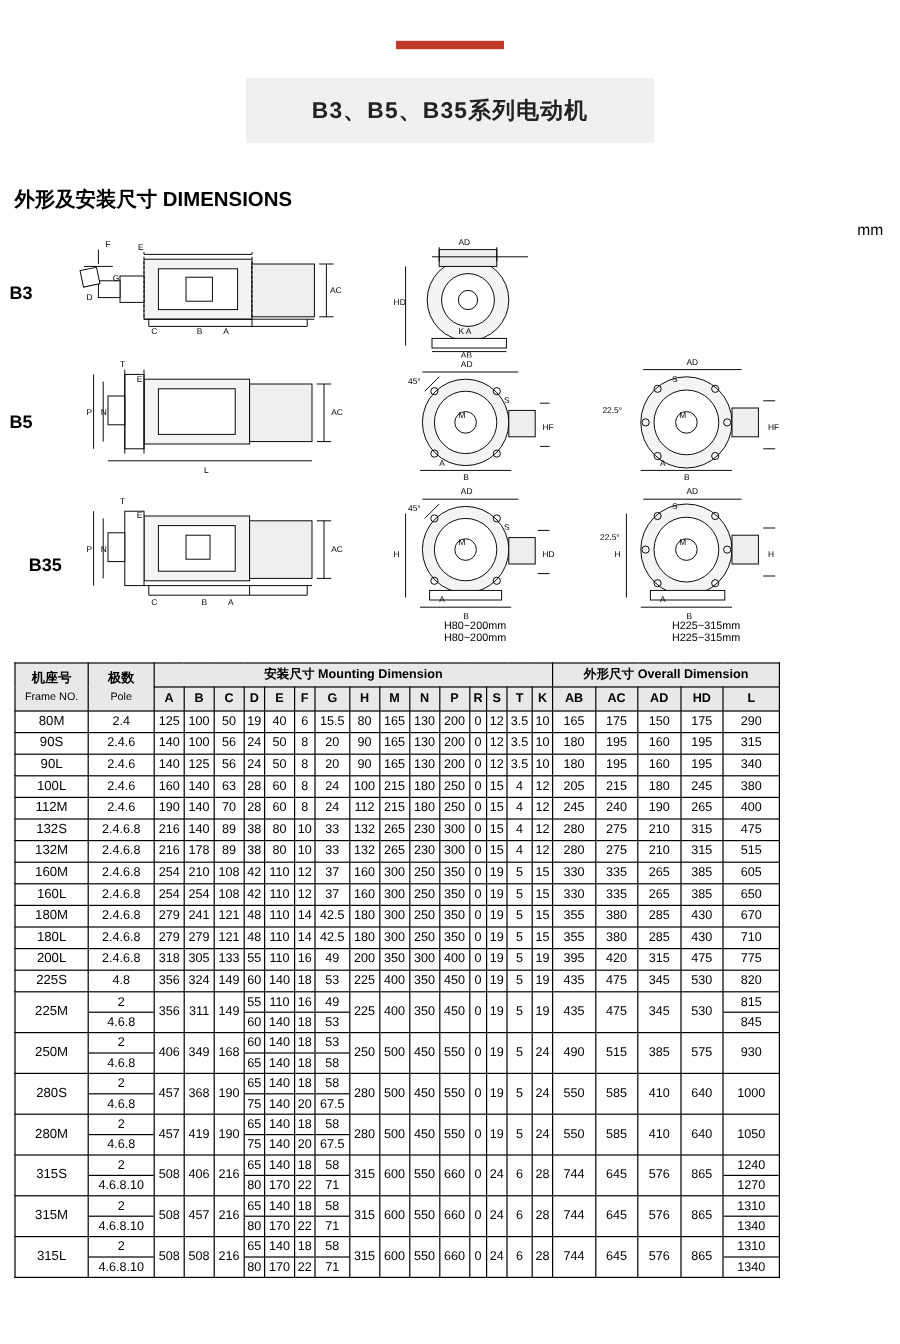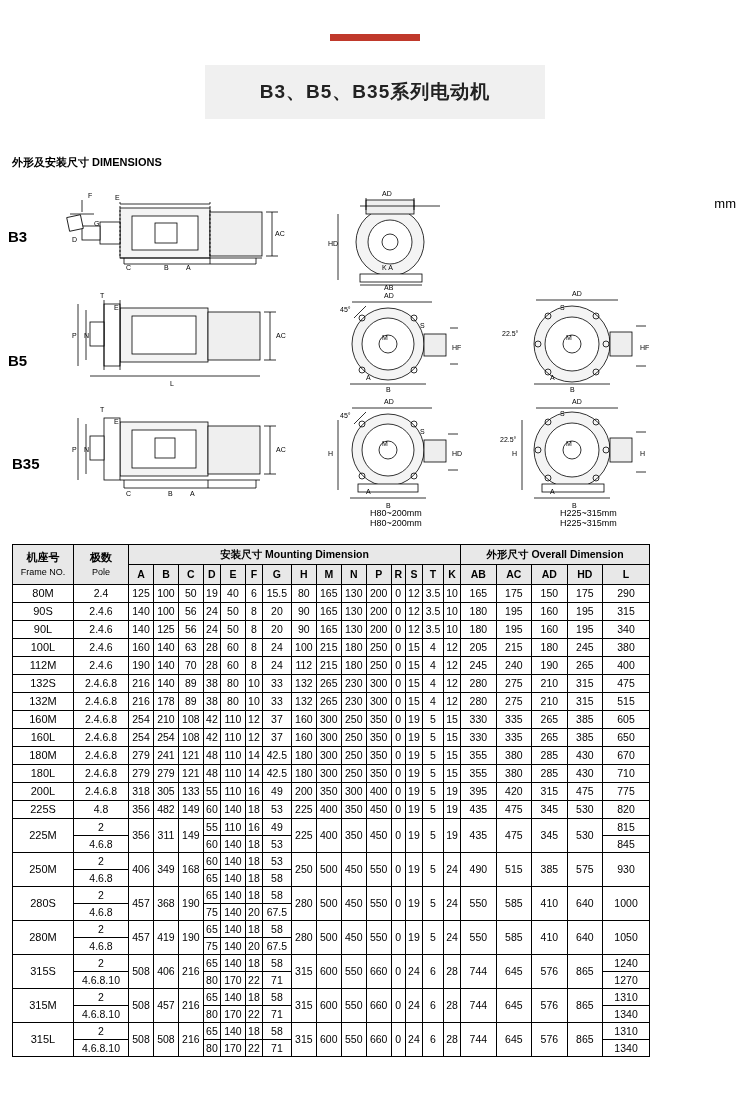--- a/index.html
+++ b/index.html
@@ -1,21 +1,21 @@
 <!DOCTYPE html>
 <html><head>
 <meta charset="utf-8">
 <style>
   html,body{margin:0;padding:0;background:#ffffff;}
   body{width:750px;height:1120px;font-family:"Liberation Sans",sans-serif;color:#000;position:relative;overflow:hidden;}
   .topbar{width:90px;height:7px;background:#c0392b;margin:34px auto 0 auto;}
   .titlebox{width:340px;margin:24px auto 0 auto;background:#f0f0f0;padding:14px 0;text-align:center;}
   .titlebox .t{font-size:19px;font-weight:bold;color:#222;letter-spacing:1px;}
-  .sechead{margin:36px 0 0 12px;font-size:11px;font-weight:bold;}
-  .mm{position:absolute;right:14px;top:196px;font-size:13px;}
+  .sechead{margin:36px 0 0 12px;font-size:17px;font-weight:bold;}
+  .mm{position:absolute;right:14px;top:184px;font-size:13px;}
   .diagrams{position:relative;margin:10px 12px 0 0;height:350px;}
   .rowlabel{position:absolute;font-weight:bold;font-size:15px;}
   .tbl{margin:14px 12px 0 12px;border-collapse:collapse;width:638px;font-size:10.5px;}
   .tbl td,.tbl th{border:1px solid #000;text-align:center;padding:0;line-height:1.45;font-weight:normal;}
   .tbl thead th{background:#e8e8e8;font-weight:bold;font-size:10.5px;padding:2px 1px;}
   .tbl tbody td{font-size:10.5px;height:17px;}
   .tbl tbody td.frame{font-weight:normal;font-size:11px;}
   .hdr-cn{font-size:11px;}
   .sub{font-size:9px;font-weight:normal;}
   .multi{padding:0;}
@@ -32,22 +32,22 @@
 <div class="titlebox">
   <div class="t">B3、B5、B35系列电动机</div>
 </div>
 
 <div class="sechead">外形及安装尺寸 DIMENSIONS</div>
 <div class="mm">mm</div>
 
 <div class="diagrams">
 
   <div class="rowlabel" style="left:8px;top:48px;">B3</div>
-  <div class="rowlabel" style="left:8px;top:172px;">B5</div>
-  <div class="rowlabel" style="left:12px;top:275px;">B35</div>
+  <div class="rowlabel" style="left:8px;top:156px;">B5</div>
+  <div class="rowlabel" style="left:24px;top:275px;">B35</div>
 
   <svg style="position:absolute;left:60px;top:10px;" width="230" height="100">
     <g stroke="#000" fill="none" stroke-width="0.8">
       <rect x="60" y="18" width="90" height="50" fill="#f4f4f4"></rect>
       <rect x="72" y="26" width="66" height="34" fill="#fff"></rect>
       <rect x="95" y="33" width="22" height="20" fill="#fff"></rect>
       <rect x="150" y="22" width="52" height="44" fill="#efefef"></rect>
       <rect x="40" y="32" width="20" height="22" fill="#fff"></rect>
       <rect x="22" y="36" width="18" height="14" fill="#fff"></rect>
       <line x1="60" y1="68" x2="202" y2="68"></line>
@@ -605,21 +605,21 @@
         <td>395</td>
         <td>420</td>
         <td>315</td>
         <td>475</td>
         <td>775</td>
       </tr>
       <tr>
         <td class="frame">225S</td>
         <td>4.8</td>
         <td>356</td>
-        <td>482</td>
+        <td>324</td>
         <td>149</td>
         <td>60</td>
         <td>140</td>
         <td>18</td>
         <td>53</td>
         <td>225</td>
         <td>400</td>
         <td>350</td>
         <td>450</td>
         <td>0</td>

